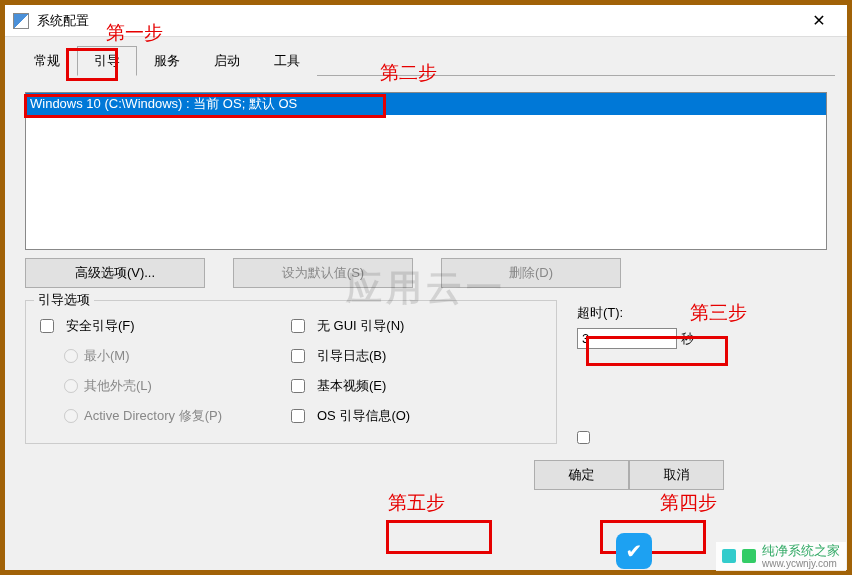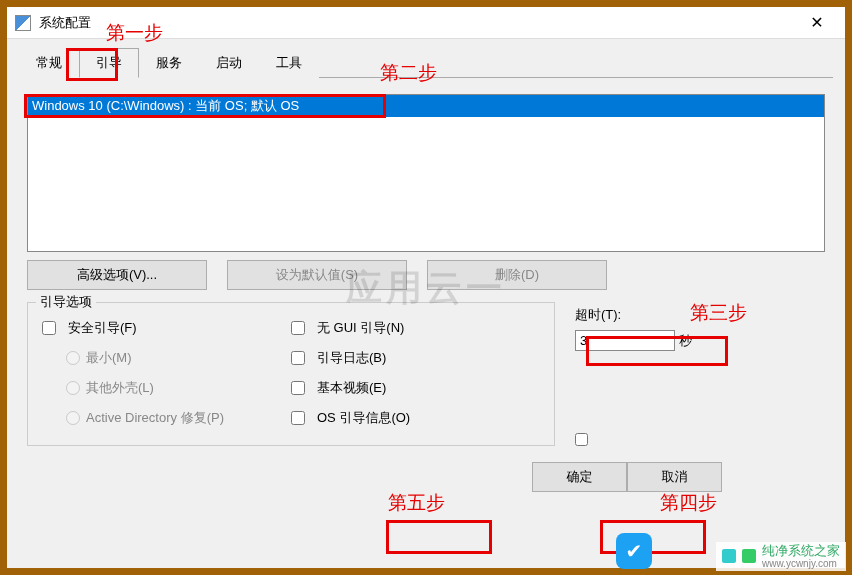--- a/index.html
+++ b/index.html
@@ -1,29 +1,29 @@
 <!DOCTYPE html>
 <html><head>
   <meta charset="utf-8">
   <style>
     * { box-sizing: border-box; margin: 0; padding: 0; font-family: "Microsoft YaHei", "SimSun", sans-serif; }
     body { background: #fff; width: 852px; height: 575px; position: relative; overflow: hidden; }
-    .window { border: 7px solid #a16207; width: 852px; height: 575px; background: #f0f0f0; position: relative; }
+    .window { border: 5px solid #a16207; width: 852px; height: 575px; background: #f0f0f0; position: relative; }
     .titlebar { display: flex; align-items: center; height: 32px; background: #fff; border-bottom: 1px solid #ddd; padding: 0 8px; }
     .titlebar .icon { width: 16px; height: 16px; margin-right: 8px; background: linear-gradient(135deg, #4a90d9 50%, #fff 50%); border: 1px solid #888; }
     .titlebar .title { font-size: 13px; flex: 1; }
     .titlebar .close { width: 40px; height: 28px; display: flex; align-items: center; justify-content: center; font-size: 16px; cursor: pointer; }
     .body { padding: 8px 12px 12px 12px; background: #f0f0f0; height: calc(100% - 32px); }
     .tabs { display: flex; border-bottom: 1px solid #aaa; position: relative; }
     .tab { padding: 5px 16px; font-size: 13px; border: 1px solid transparent; border-bottom: none; cursor: pointer; background: #f0f0f0; position: relative; top: 1px; }
     .tab.active { background: #f0f0f0; border-color: #aaa; border-bottom: 1px solid #f0f0f0; }
     .tabcontent { padding: 16px 8px 8px 8px; }
     .os-list { background: #fff; border: 1px solid #888; height: 158px; overflow: auto; }
     .os-item { background: #0078d7; color: #fff; padding: 2px 4px; font-size: 13px; }
-    .btn-row { display: flex; gap: 20px; margin-top: 8px; }
+    .btn-row { display: flex; gap: 28px; margin-top: 8px; }
     .btn { background: #e1e1e1; border: 1px solid #adadad; padding: 5px 0; font-size: 13px; width: 180px; text-align: center; cursor: pointer; }
     .btn.disabled { color: #888; }
     .main-row { display: flex; gap: 20px; margin-top: 12px; }
     .fieldset { border: 1px solid #ccc; padding: 10px 14px 14px 14px; position: relative; }
     .fieldset .legend { position: absolute; top: -10px; left: 8px; background: #f0f0f0; padding: 0 4px; font-size: 13px; }
     .boot-options { flex: 1; display: flex; }
     .col { flex: 1; display: flex; flex-direction: column; gap: 12px; padding-top: 6px; }
     .cb-row { display: flex; align-items: center; gap: 12px; font-size: 13px; }
     .cb-row input[type=checkbox] { width: 14px; height: 14px; }
     .rb-row { display: flex; align-items: center; gap: 6px; font-size: 13px; margin-left: 24px; color: #888; }

